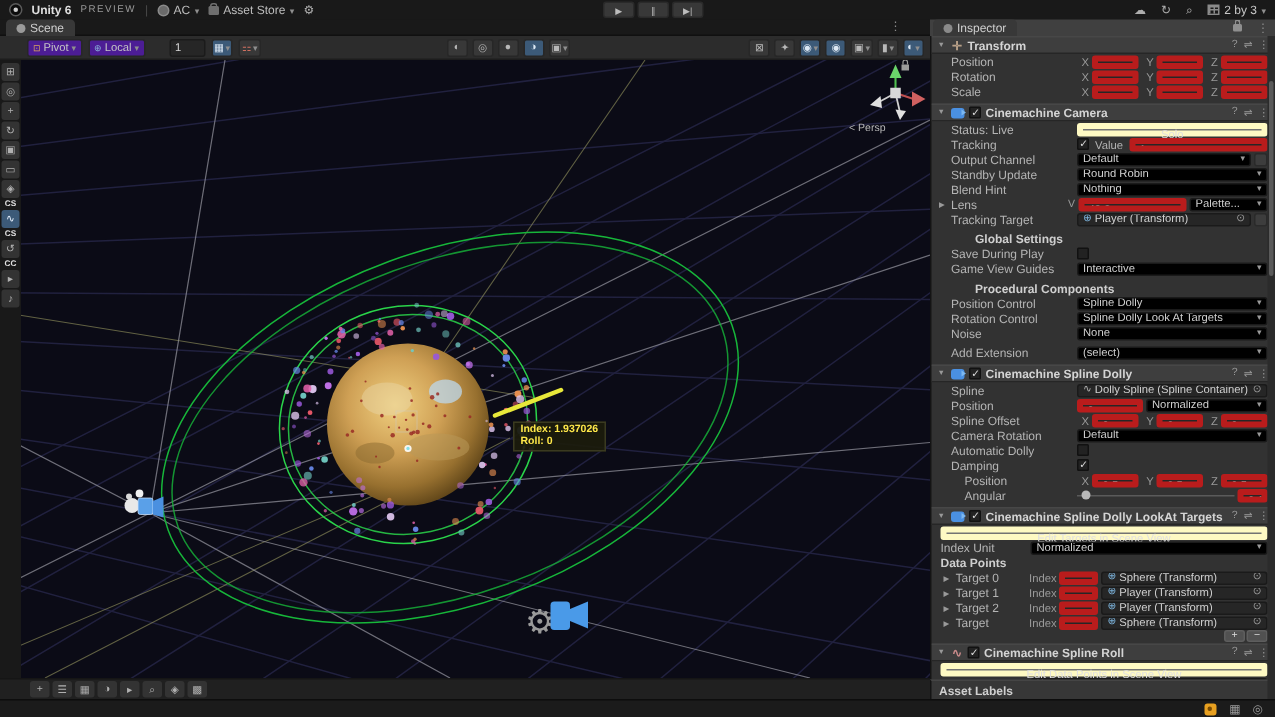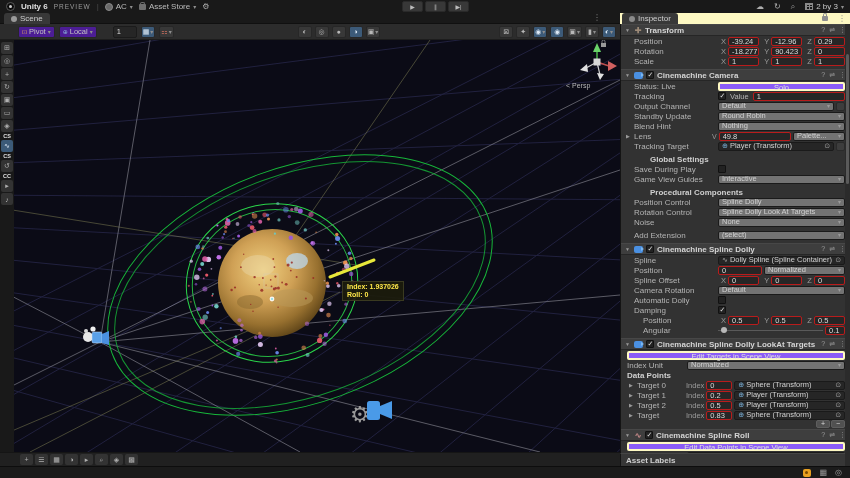--- a/index.html
+++ b/index.html
@@ -30,21 +30,21 @@
   .mini-grid { width:8px; height:7px; background:
     linear-gradient(#8a8a8a,#8a8a8a); border:1px solid #8a8a8a; display:grid; grid-template-columns:1fr 1fr; }
   .mini-grid span{ background:#191919; margin:0.5px; }
 
   
   #tabrow { left:0; top:13px; width:850px; height:11px; background:#191919; border-bottom:1px solid #101010; display:flex; }
   .tab { height:11px; display:flex; align-items:center; gap:3px; padding:0 7px; background:#383838;
     border-radius:3px 3px 0 0; font-size:8px; color:#cfcfcf; }
   .tab-icon { width:6px; height:6px; border-radius:50%; background:#9a9a9a; }
   .tab-kebab { color:#8a8a8a; margin-left:auto; padding:0 4px; font-size:8px; }
-  #insp-tab-wrap { position:absolute; left:620px; top:13px; width:230px; height:11px; display:flex; align-items:center; background:#fef9c3; }
+  #insp-tab-wrap { position:absolute; left:620px; top:13px; width:230px; height:11px; display:flex; align-items:center; background:#404040; }
   .mini-lock { width:6px; height:5px; background:#8f8f8f; border-radius:1px; position:relative; margin-right:6px;}
   .mini-lock::before{ content:""; position:absolute; left:1px; top:-3px; width:2px; height:3px; border:1px solid #8f8f8f; border-bottom:none; border-radius:2px 2px 0 0; }
 
   
   #scene-toolbar { left:0; top:24px; width:620px; height:16px; background:#2c2c2c; border-bottom:1px solid #1d1d1d;
     display:flex; align-items:center; gap:4px; padding:0 4px 0 18px; }
   .st-dd { display:flex; align-items:center; gap:2px; background:#4c1d95; border:1px solid #272727; border-radius:2px;
     height:12px; padding:0 3px; font-size:7.5px; color:#c4c4c4; }
   .st-field { width:24px; height:12px; background:#262626; border:1px solid #1b1b1b; border-radius:2px;
     display:flex; align-items:center; padding:0 3px; color:#d8d8d8; font-size:7.5px; }
@@ -84,27 +84,27 @@
   .fold { color:#999; font-size:5px; width:6px; }
   .cmicon { width:9px; height:7px; background:#4a90e2; border-radius:2px; position:relative; flex:none;}
   .cmicon::after{ content:""; position:absolute; right:-1px; top:1.5px; border-left:3px solid #7db8f0; border-top:2px solid transparent; border-bottom:2px solid transparent;}
   .ticon { color:#b8a088; font-size:8px; font-weight:bold; width:8px; text-align:center; }
   .cb { width:8px; height:8px; background:#222; border:1px solid #111; border-radius:1px; position:relative; flex:none;}
   .cb.on::after { content:"✓"; position:absolute; left:0.5px; top:-1.5px; color:#dcdcdc; font-size:7px; }
   .irow { height:10px; display:flex; align-items:center; padding:0 5px 0 13px; gap:2px; }
   .irow .lbl { flex:0 0 82px; color:#b4b4b4; font-size:8px; white-space:nowrap; overflow:hidden; }
   .irow .lbl.ind { padding-left:9px; }
   .sect { height:10px; display:flex; align-items:center; padding-left:29px; font-weight:bold; color:#cfcfcf; font-size:8px; }
-  .fld { background:#262626; border:1px solid #b91c1c; border-radius:2px; height:9px; line-height:8px;
+  .fld { background:#262626; border:4px solid #b91c1c; border-radius:2px; height:9px; line-height:8px;
     padding:0 3px; color:#dcdcdc; font-size:7.5px; flex:1; white-space:nowrap; overflow:hidden; }
-  .dd2 { background:#737373; border:1px solid #1a1a1a; border-radius:2px; height:9px; line-height:8px;
+  .dd2 { background:#000000; border:1px solid #1a1a1a; border-radius:2px; height:9px; line-height:8px;
     padding:0 3px; color:#d0d0d0; font-size:7.5px; flex:1; display:flex; align-items:center; white-space:nowrap; overflow:hidden;}
   .dd2::after { content:"▾"; margin-left:auto; color:#9a9a9a; font-size:6px; }
   .axis { color:#9a9a9a; font-size:7.5px; margin-left:3px; }
-  .btn { background:#8b5cf6; border:2px solid #fef9c3; border-radius:2px; height:9px; line-height:8px;
+  .btn { background:#737373; border:4px solid #fef9c3; border-radius:2px; height:9px; line-height:8px;
     text-align:center; color:#e0e0e0; font-size:7.5px; flex:1; }
   .objfld { background:#262626; border:1px solid #1a1a1a; border-radius:2px; height:9px; line-height:8px;
     padding:0 3px; color:#d0d0d0; font-size:7.5px; flex:1; display:flex; align-items:center; gap:2px; white-space:nowrap; overflow:hidden;}
   .obj-ico { color:#7ab0d8; font-size:7px; }
   .picker { color:#9a9a9a; font-size:7px; }
   .sqbtn { width:9px; height:9px; background:#3d3d3d; border:1px solid #2a2a2a; border-radius:2px; flex:none; }
   .slider { flex:1; height:9px; position:relative; }
   .slider .track { position:absolute; left:0; right:0; top:4px; height:1px; background:#5a5a5a; }
   .slider .knob { position:absolute; left:3px; top:1.5px; width:6px; height:6px; border-radius:50%; background:#b8b8b8; }
   .gap2 { height:3px; }

